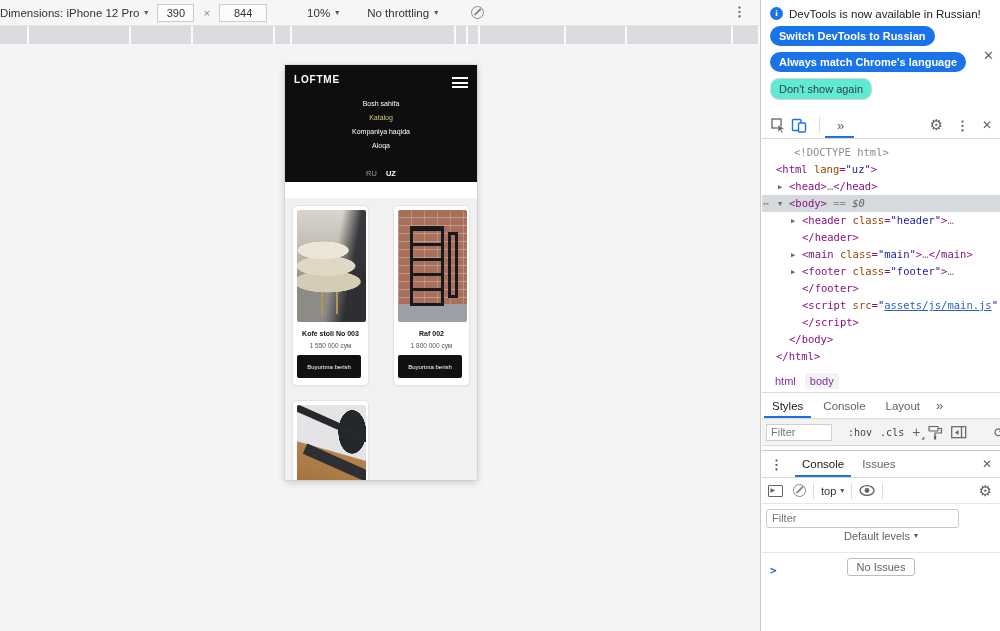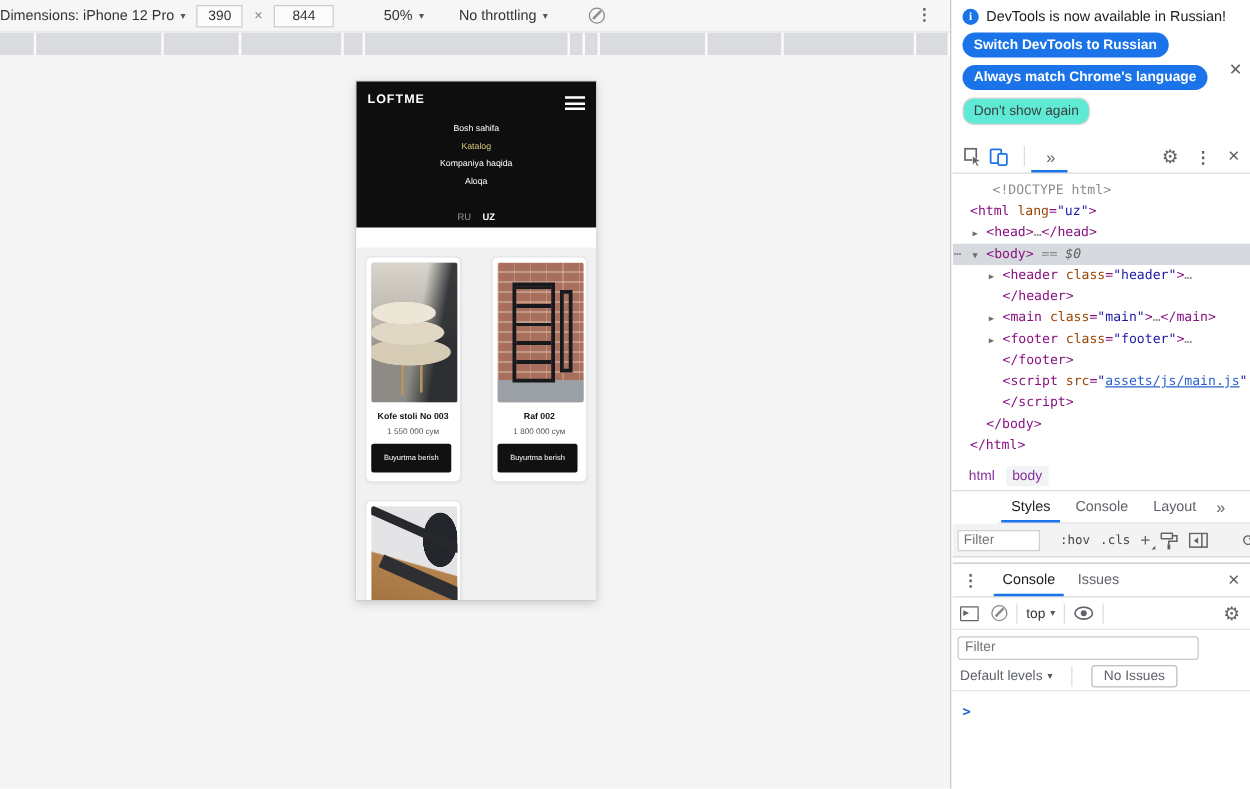--- a/index.html
+++ b/index.html
@@ -99,21 +99,21 @@
   .tk-attr { color:#994500; }
   .tk-val { color:#1a1aa6; }
   .tk-gray { color:#8c8c8c; }
   .tk-it { color:#5f6368; font-style:italic; }
   .tk-link { color:#2b62c9; text-decoration:underline; }
 
   .crumbs { height:23px; border-bottom:1px solid #dadada; display:flex; align-items:center; padding-left:8px; gap:4px; font-size:11px; }
   .crumb { color:#8a2ea0; padding:2px 5px; cursor:pointer; }
   .crumb.current { background:#f1f3f4; border-radius:2px; }
 
-  .side-tabs { height:26px; border-bottom:1px solid #dadada; display:flex; align-items:center; font-size:11.5px; color:#5f6368;margin-left:37px; }
+  .side-tabs { height:26px; border-bottom:1px solid #dadada; display:flex; align-items:center; font-size:11.5px; color:#5f6368; }
   .side-tab { padding:0 10px; height:100%; display:flex; align-items:center; position:relative; cursor:pointer; }
   .side-tab.active { color:#202124; }
   .side-tab.active::after { content:""; position:absolute; left:2px; right:2px; bottom:0; height:2px; background:#1a73e8; }
 
   .styles-bar { height:27px; background:#f3f3f3; border-bottom:1px solid #d6d6d6; display:flex; align-items:center; padding:0 4px; gap:8px; position:relative; overflow:hidden; }
   .flt { width:66px; height:17px; border:1px solid #d0d0d0; background:#fff; font-size:11px; padding:0 4px; color:#333; font-family:"Liberation Sans",sans-serif; }
   .sb-txt { font-size:11px; color:#444; cursor:pointer; font-family:"DejaVu Sans Mono",monospace; font-size:10px; }
   .plus { font-size:14px; color:#5f6368; cursor:pointer; position:relative; }
   .plus::after { content:"◢"; position:absolute; right:-4px; bottom:0; font-size:4px; color:#5f6368; }
   .clip-icon { position:absolute; right:-5px; color:#5f6368; font-size:13px; }
@@ -127,21 +127,21 @@
   .c-tab.active { color:#202124; }
   .c-tab.active::after { content:""; position:absolute; left:2px; right:2px; bottom:0; height:2px; background:#1a73e8; }
   .c-tabs .xclose { position:absolute; right:8px; }
   .c-toolbar { height:26px; border-bottom:1px solid #e6e6e6; display:flex; align-items:center; padding:0 6px; position:relative; color:#5f6368; }
   .csb-icon { width:15px; height:12px; border:1.2px solid #5f6368; border-radius:1px; position:relative; cursor:pointer; }
   .csb-icon::after { content:"▶"; position:absolute; left:1.5px; top:0.5px; font-size:6px; color:#5f6368; }
   .top-dd { display:flex; align-items:center; gap:4px; font-size:11px; color:#333; cursor:pointer; }
   .c-toolbar .gear { position:absolute; right:8px; }
   .c-filter-row { padding:4px 4px 2px; }
   .c-filter { width:193px; height:19px; border:1px solid #c8c8c8; border-radius:3px; font-size:11px; padding:0 5px; color:#333; font-family:"Liberation Sans",sans-serif; }
-  .c-levels { height:23px; display:flex; align-items:center; padding:0 6px; gap:8px; border-bottom:1px solid #e6e6e6; font-size:11px; color:#5f6368; }
+  .c-levels { height:23px; display:flex; align-items:center; padding:0 6px; gap:8px; border-bottom:1px solid #e6e6e6; font-size:11px; color:#5f6368;flex-direction:column; }
   .no-issues { border:1px solid #bdbdbd; border-radius:3px; padding:2px 9px; color:#5f6368; background:#fff; cursor:pointer; font-size:11px; font-family:"Liberation Sans",sans-serif; }
   .prompt-row { padding:7px 8px; }
   .prompt { color:#2160c4; font-weight:bold; font-size:11px; font-family:"DejaVu Sans Mono",monospace; }
 
   svg { display:block; }
 </style>
 </head>
 <body>
 
 <div class="stage">
@@ -150,21 +150,21 @@
 
     <div class="dev-toolbar">
       <div class="lead">
         <span>Dimensions: iPhone 12 Pro</span>
         <span class="caret">▾</span>
         <input class="dim-input" value="390" style="">
         <span style="color:#888;">×</span>
         <input class="dim-input h" value="844" style="">
         <span class="tb-gap"></span>
         <span class="tb-item">
-          <span>50%</span>
+          <span>10%</span>
           <span class="caret">▾</span>
         </span>
         <span class="tb-gap" style="width:18px;"></span>
         <span class="tb-item">
           <span>No throttling</span>
           <span class="caret">▾</span>
         </span>
         <span class="block-icon"></span>
       </div>
       <span class="dots-v">⋮</span>

